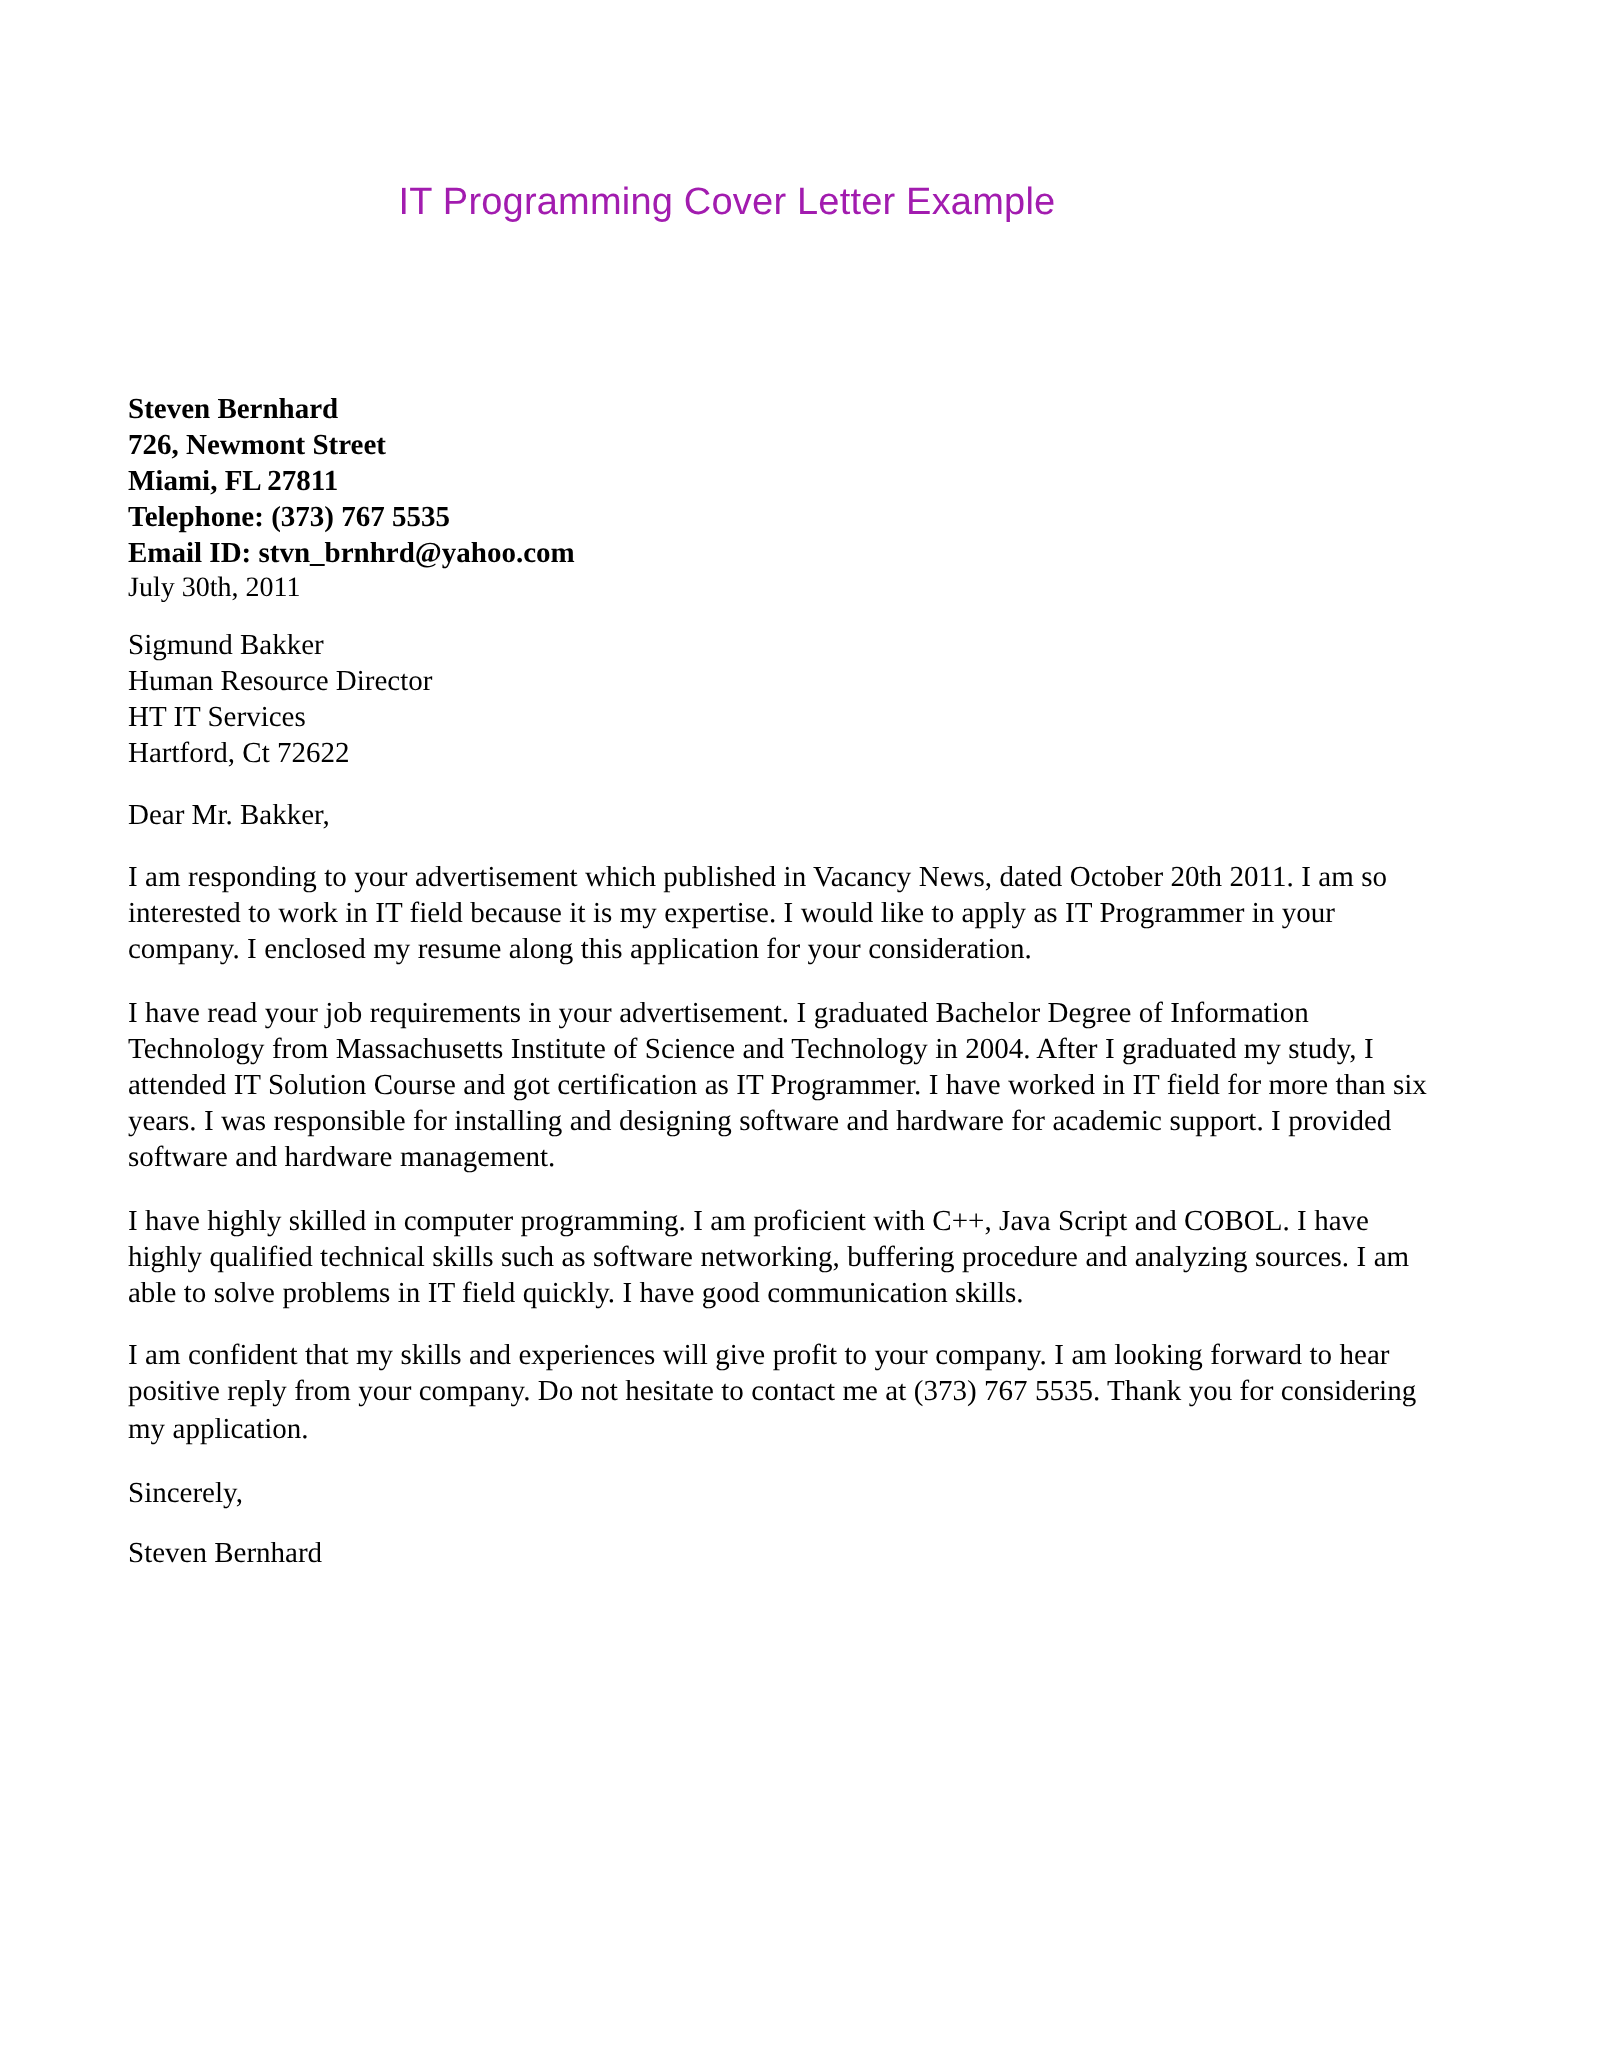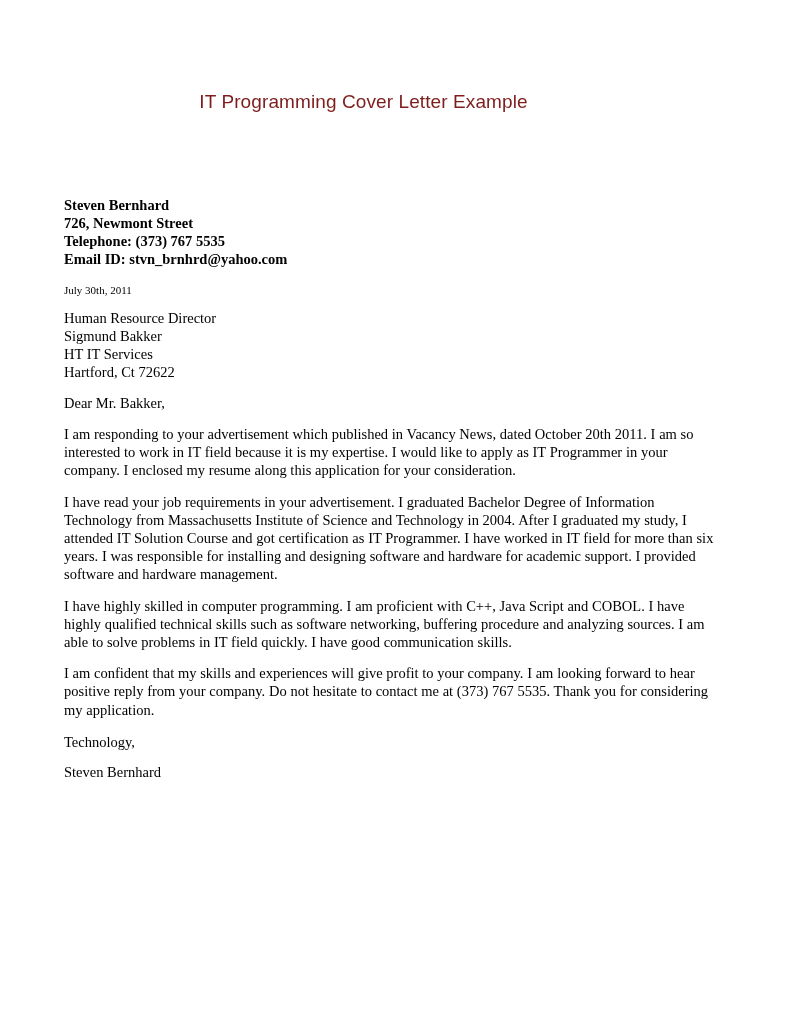--- a/index.html
+++ b/index.html
@@ -29,21 +29,21 @@
   .doc-title {
     position: absolute;
     top: 90px;
     left: 0;
     width: 727px;
     text-align: center;
     font-family: "Liberation Sans", "DejaVu Sans", sans-serif;
     font-size: 19px;
     font-weight: 400;
     letter-spacing: 0.1px;
-    color: #7f1d1d;
+    color: #a21caf;
     line-height: 24px;
     white-space: nowrap;
   }
 
   
   .letter {
     position: absolute;
     top: 196px;
     left: 64px;
     width: 656px;
@@ -56,23 +56,22 @@
     line-height: 18px;
     margin: 0 0 0 0;
   }
   .sender-line {
     display: block;
     white-space: nowrap;
   }
 
   
   .date-line {
-    font-size: 11px;
+    font-size: 14px;
     line-height: 18px;
-    margin-top: 13px;
   }
 
   
   .recipient-block {
     font-size: 14.5px;
     line-height: 18px;
     margin-top: 10px;
   }
   .recipient-line {
     display: block;
@@ -112,41 +111,42 @@
 
 <div class="page">
 
   <div class="doc-title">IT Programming Cover Letter Example</div>
 
   <div class="letter">
 
     <div class="sender-block">
       <span class="sender-line">Steven Bernhard</span>
       <span class="sender-line">726, Newmont Street</span>
+      <span class="sender-line">Miami, FL 27811</span>
       <span class="sender-line">Telephone: (373) 767 5535</span>
       <span class="sender-line">Email ID: stvn_brnhrd@yahoo.com</span>
     </div>
 
     <div class="date-line">July 30th, 2011</div>
 
     <div class="recipient-block">
+      <span class="recipient-line">Sigmund Bakker</span>
       <span class="recipient-line">Human Resource Director</span>
-      <span class="recipient-line">Sigmund Bakker</span>
       <span class="recipient-line">HT IT Services</span>
       <span class="recipient-line">Hartford, Ct 72622</span>
     </div>
 
     <div class="salutation">Dear Mr. Bakker,</div>
 
     <p class="body-paragraph">I am responding to your advertisement which published in Vacancy News, dated October 20th 2011. I am so interested to work in IT field because it is my expertise. I would like to apply as IT Programmer in your company. I enclosed my resume along this application for your consideration.</p>
 
     <p class="body-paragraph">I have read your job requirements in your advertisement. I graduated Bachelor Degree of Information Technology from Massachusetts Institute of Science and Technology in 2004. After I graduated my study, I attended IT Solution Course and got certification as IT Programmer. I have worked in IT field for more than six years. I was responsible for installing and designing software and hardware for academic support. I provided software and hardware management.</p>
 
     <p class="body-paragraph">I have highly skilled in computer programming. I am proficient with C++, Java Script and COBOL. I have highly qualified technical skills such as software networking, buffering procedure and analyzing sources. I am able to solve problems in IT field quickly. I have good communication skills.</p>
 
     <p class="body-paragraph">I am confident that my skills and experiences will give profit to your company. I am looking forward to hear positive reply from your company. Do not hesitate to contact me at (373) 767 5535. Thank you for considering my application.</p>
 
-    <div class="closing-line">Technology,</div>
+    <div class="closing-line">Sincerely,</div>
 
     <div class="signature-line">Steven Bernhard</div>
 
   </div>
 </div>
 
 </body></html>

